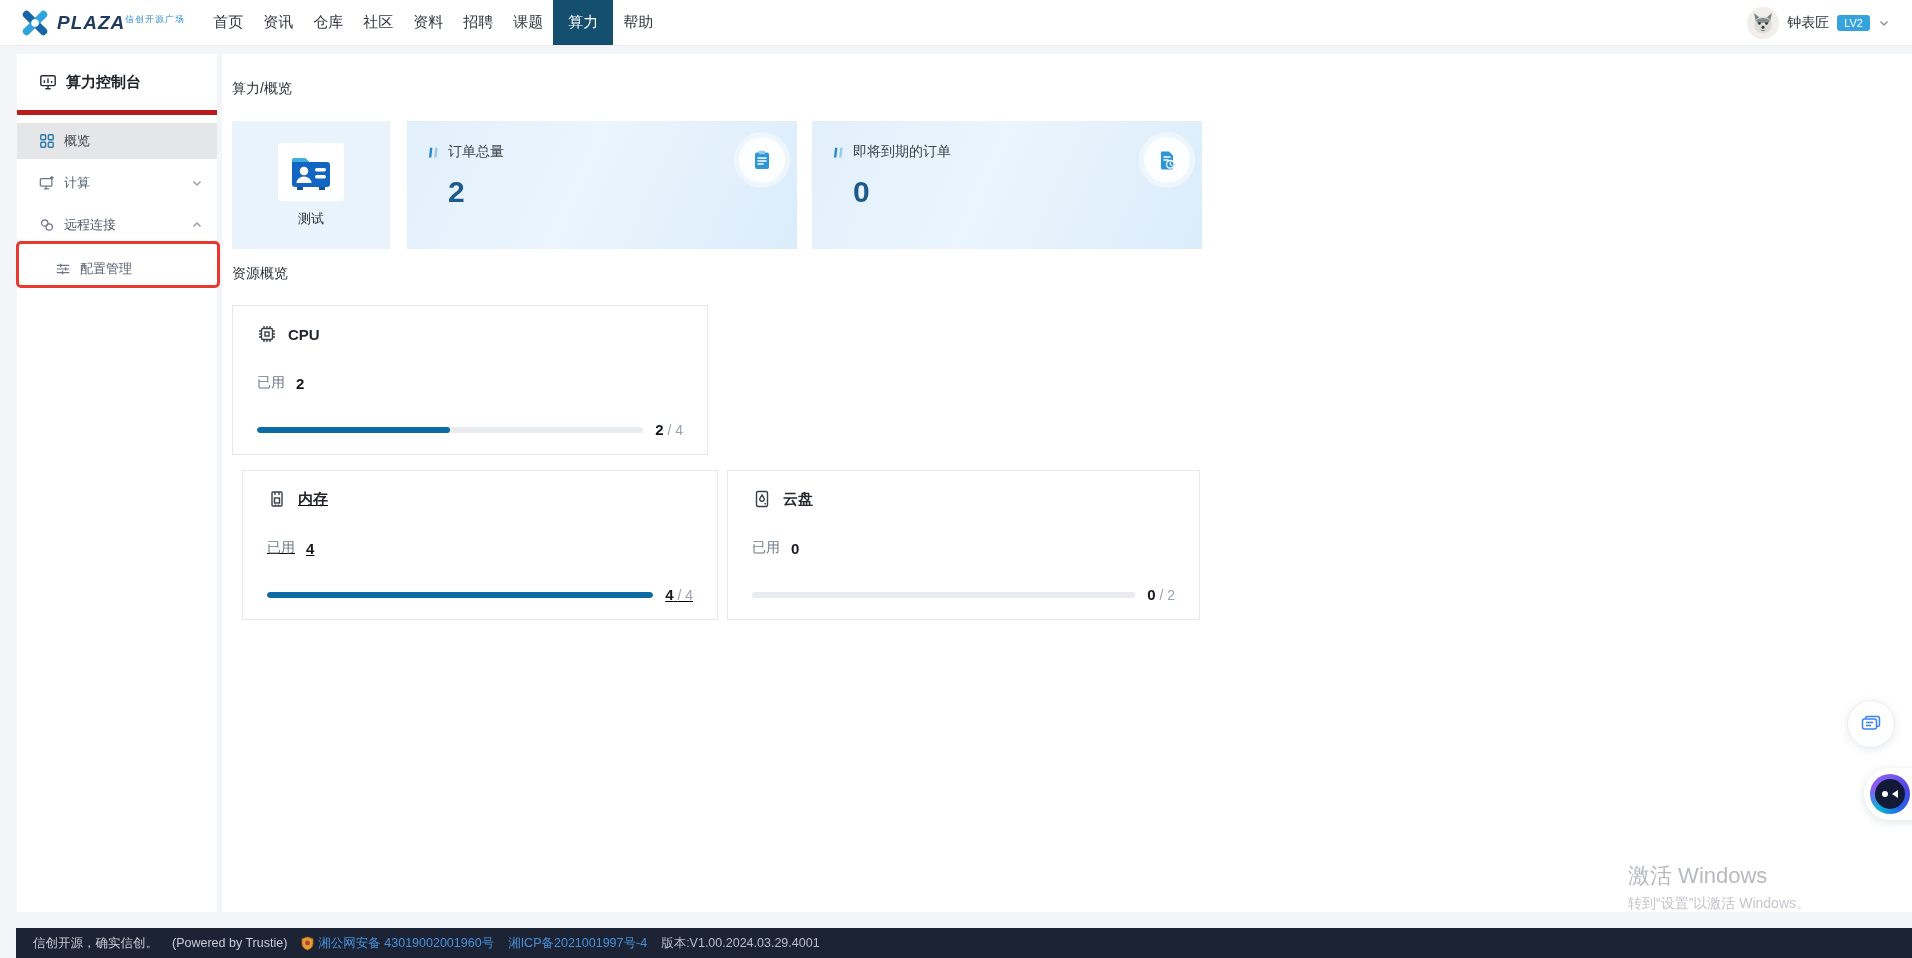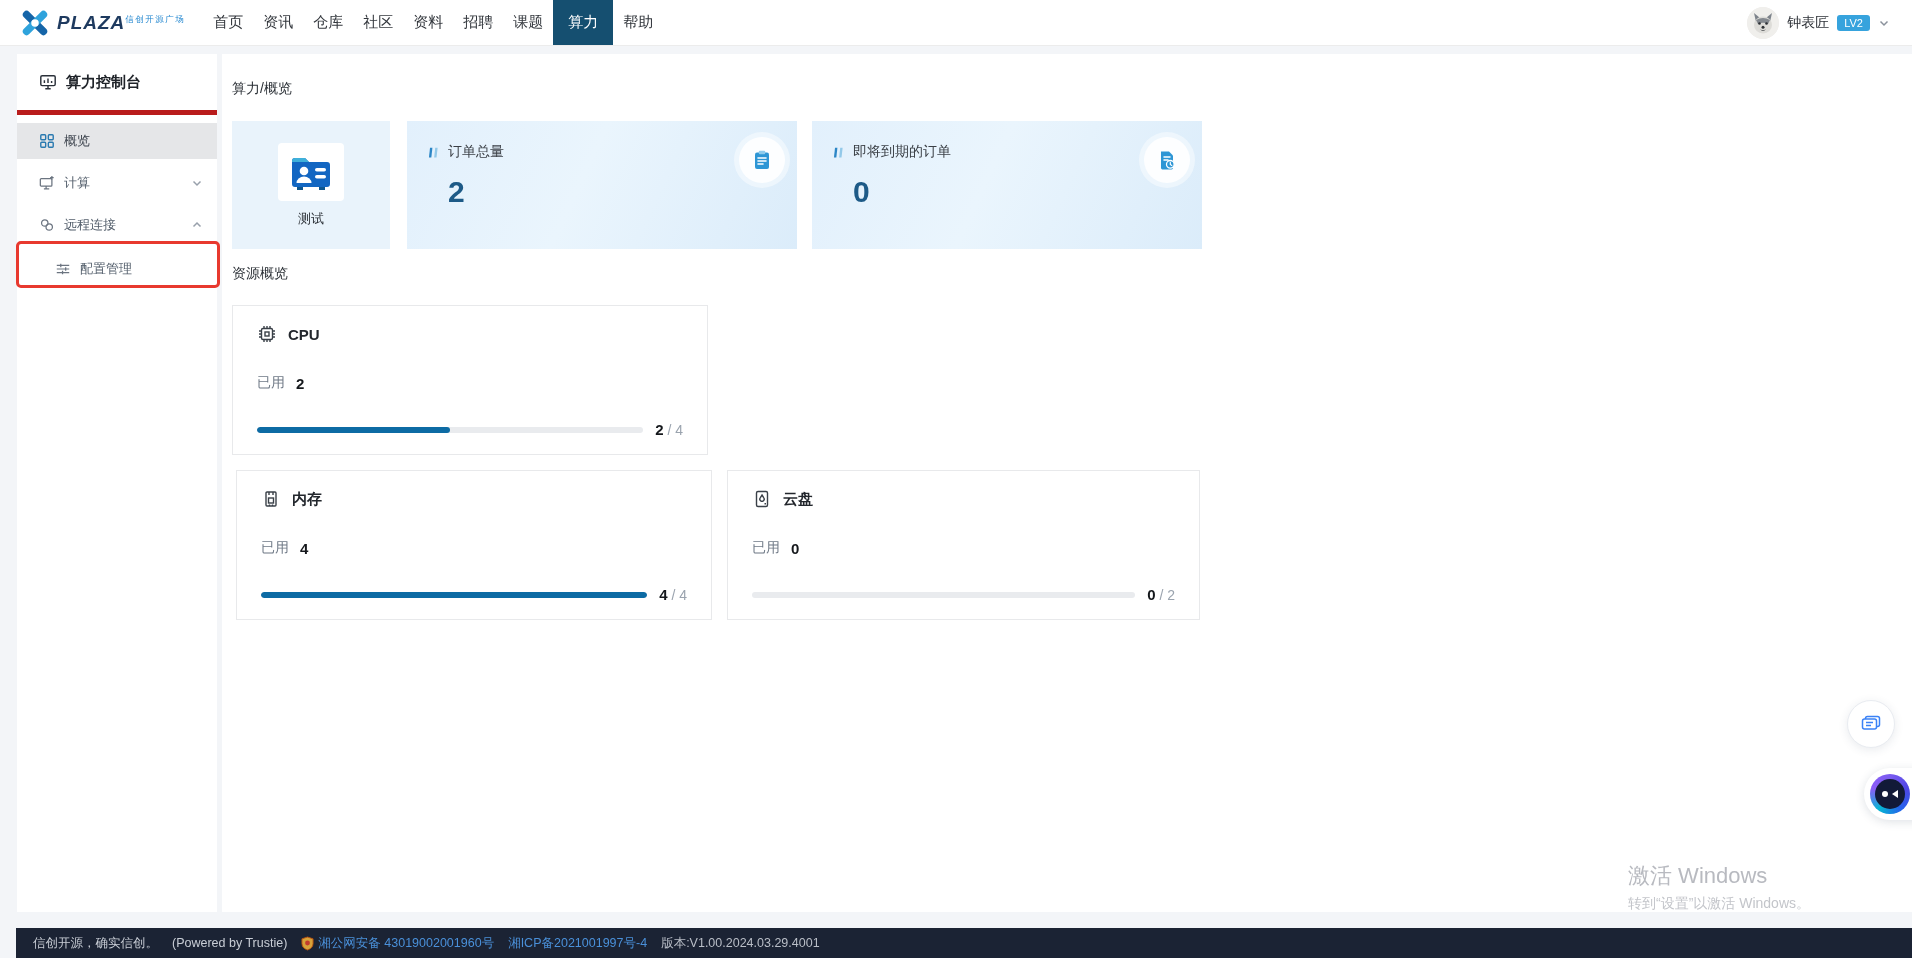--- a/index.html
+++ b/index.html
@@ -57,21 +57,21 @@
   .stat-value { font-size:30px; font-weight:bold; color:#1d5a87; margin-top:14px; margin-left:21px; }
   .stat-circle { position:absolute; right:12px; top:16px; width:46px; height:46px; border-radius:50%;
                  background:#fdfeff; box-shadow:0 0 0 5px rgba(255,255,255,.45);
                  display:flex; align-items:center; justify-content:center; }
 
   .resources-title { position:absolute; left:10px; top:211px; font-size:14px; color:#2b3036; }
   .res-card { position:absolute; width:476px; height:150px; background:#fff; border:1px solid #e8e9eb;
               padding:18px 24px 0 24px; }
   .res-card.r00 { left:10px;  top:251px; }
   .res-card.r01 { left:505px; top:251px; width:473px; }
-  .res-card.r10 { left:14px;  top:416px; }
+  .res-card.r10 { left:20px;  top:416px;text-decoration:underline; }
   .res-card.r11 { left:505px; top:416px; width:473px; }
   .res-title { display:flex; align-items:center; gap:11px; font-size:15px; font-weight:bold; color:#23272d; }
   .res-metric { margin-top:30px; display:flex; align-items:center; gap:11px; }
   .res-metric-label { font-size:14px; color:#6f7986; }
   .res-metric-value { font-size:15px; font-weight:bold; color:#15181c; }
   .res-progress-row { margin-top:29px; display:flex; align-items:center; gap:12px; }
   .bar-track { flex:1; height:6px; border-radius:3px; background:#e9ebee; overflow:hidden; }
   .bar-fill { height:100%; border-radius:3px; background:#0d6ba4; width:0; }
   .bar-label { white-space:nowrap; font-size:14px; color:#9aa3ae; }
   .bar-label b { font-size:15px; color:#15181c; }

